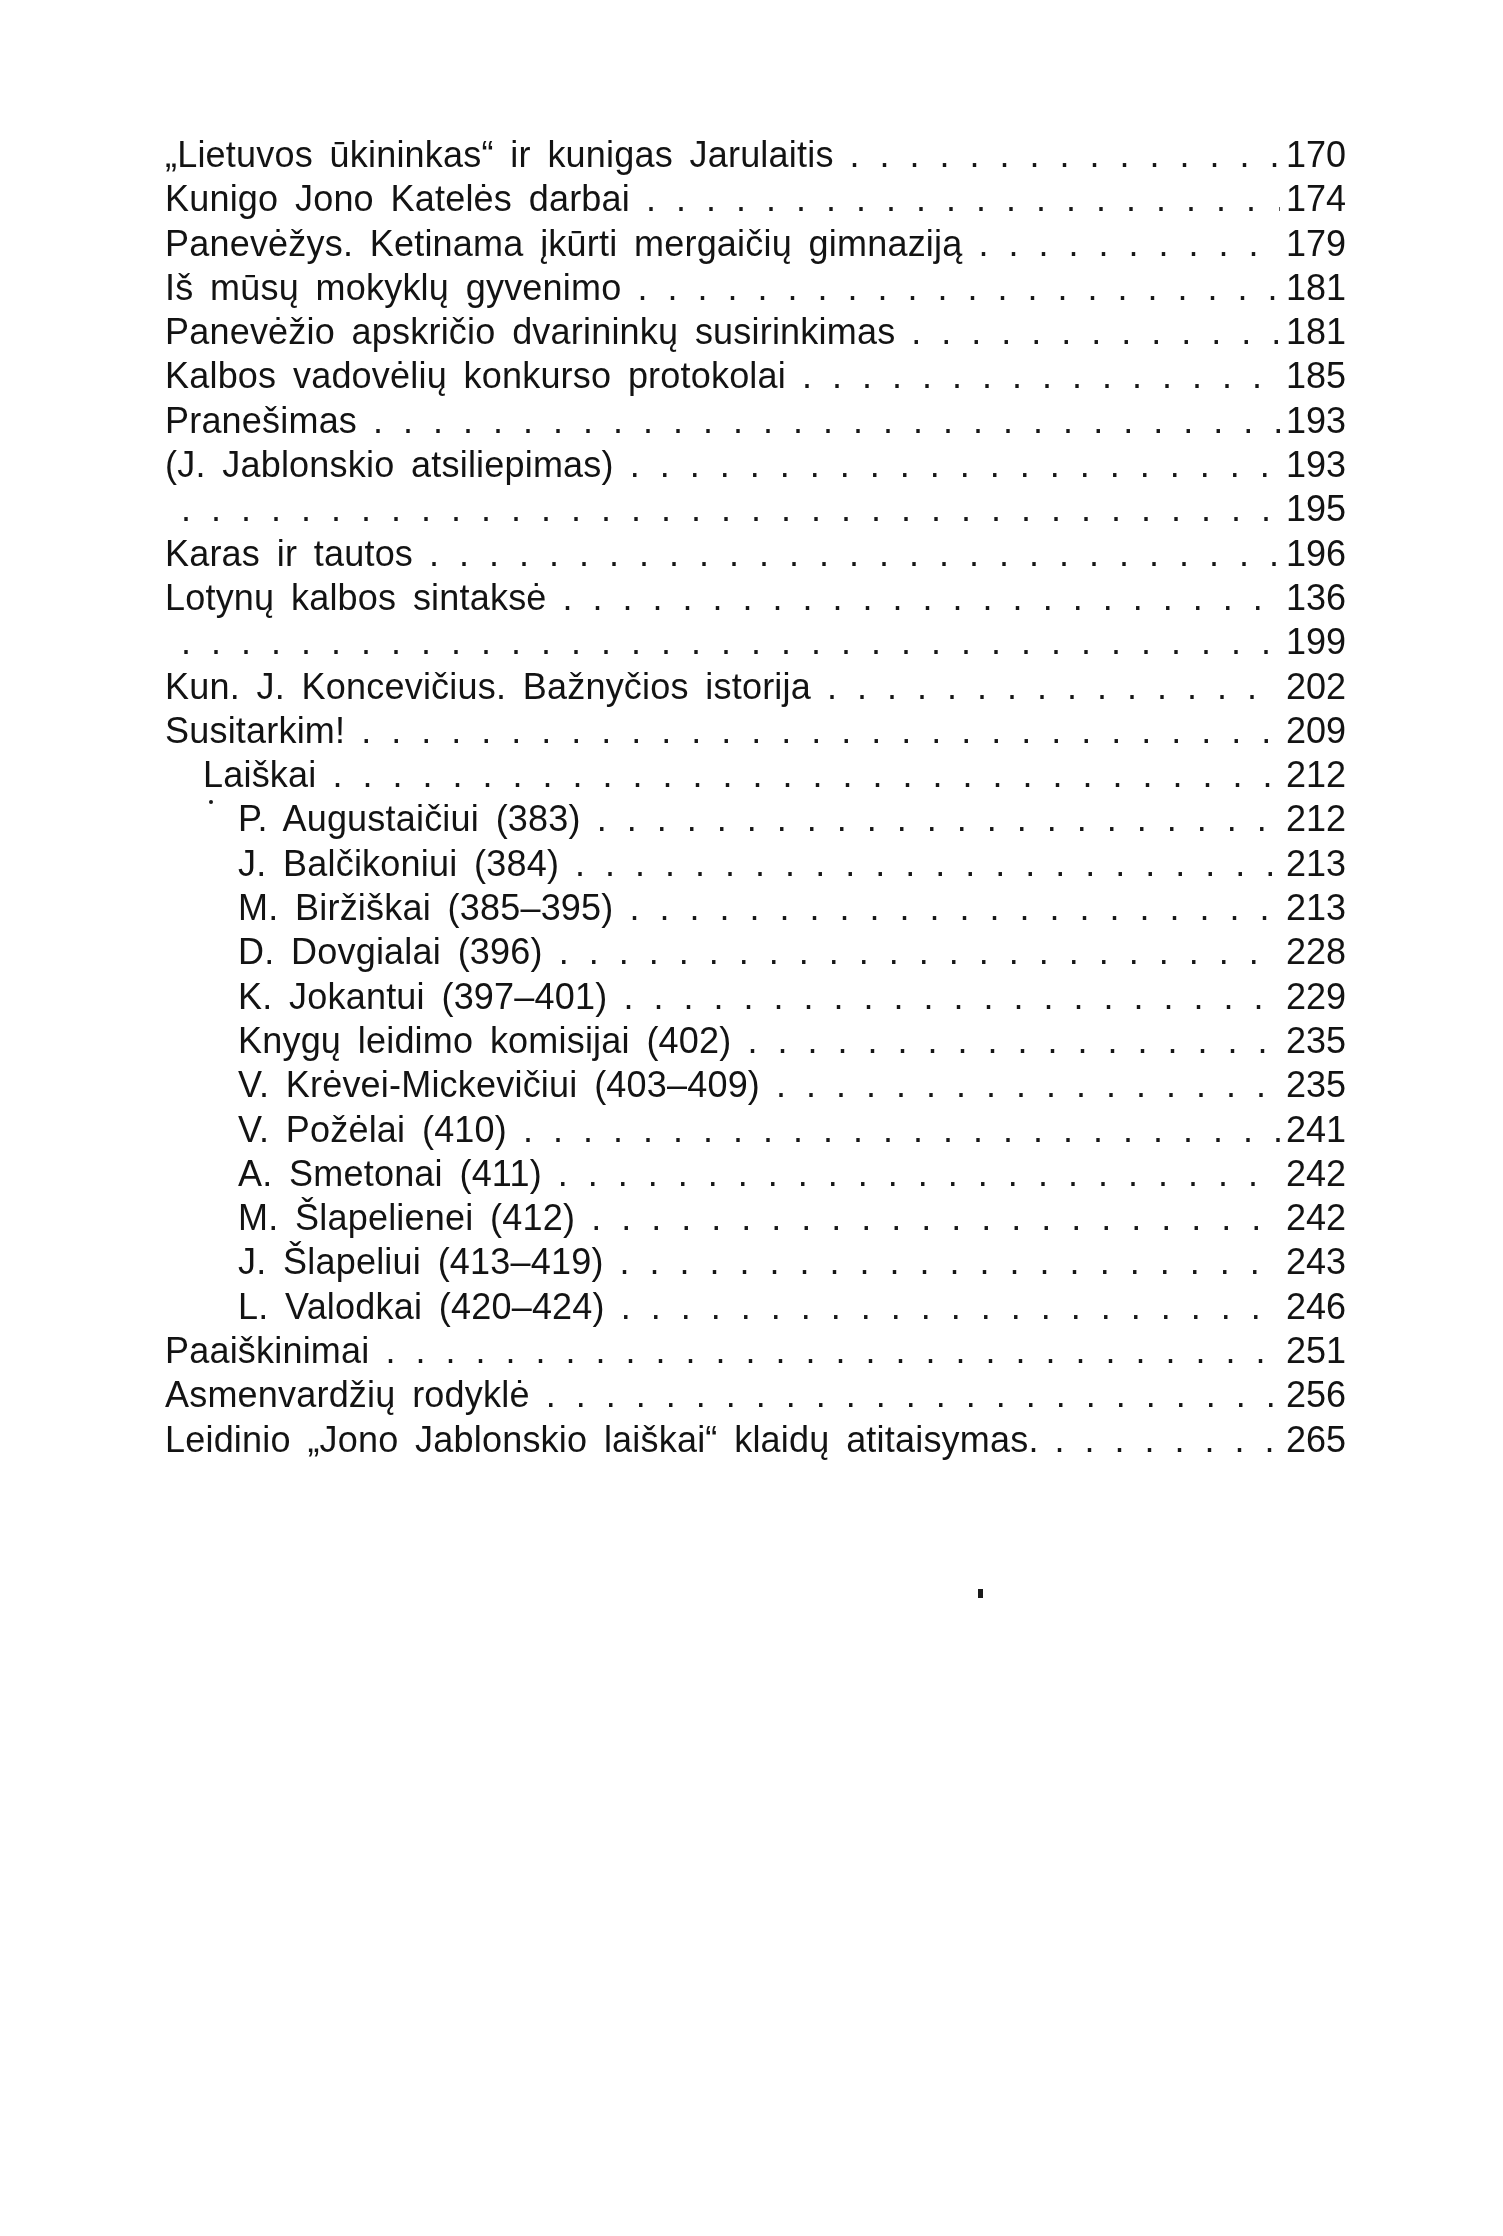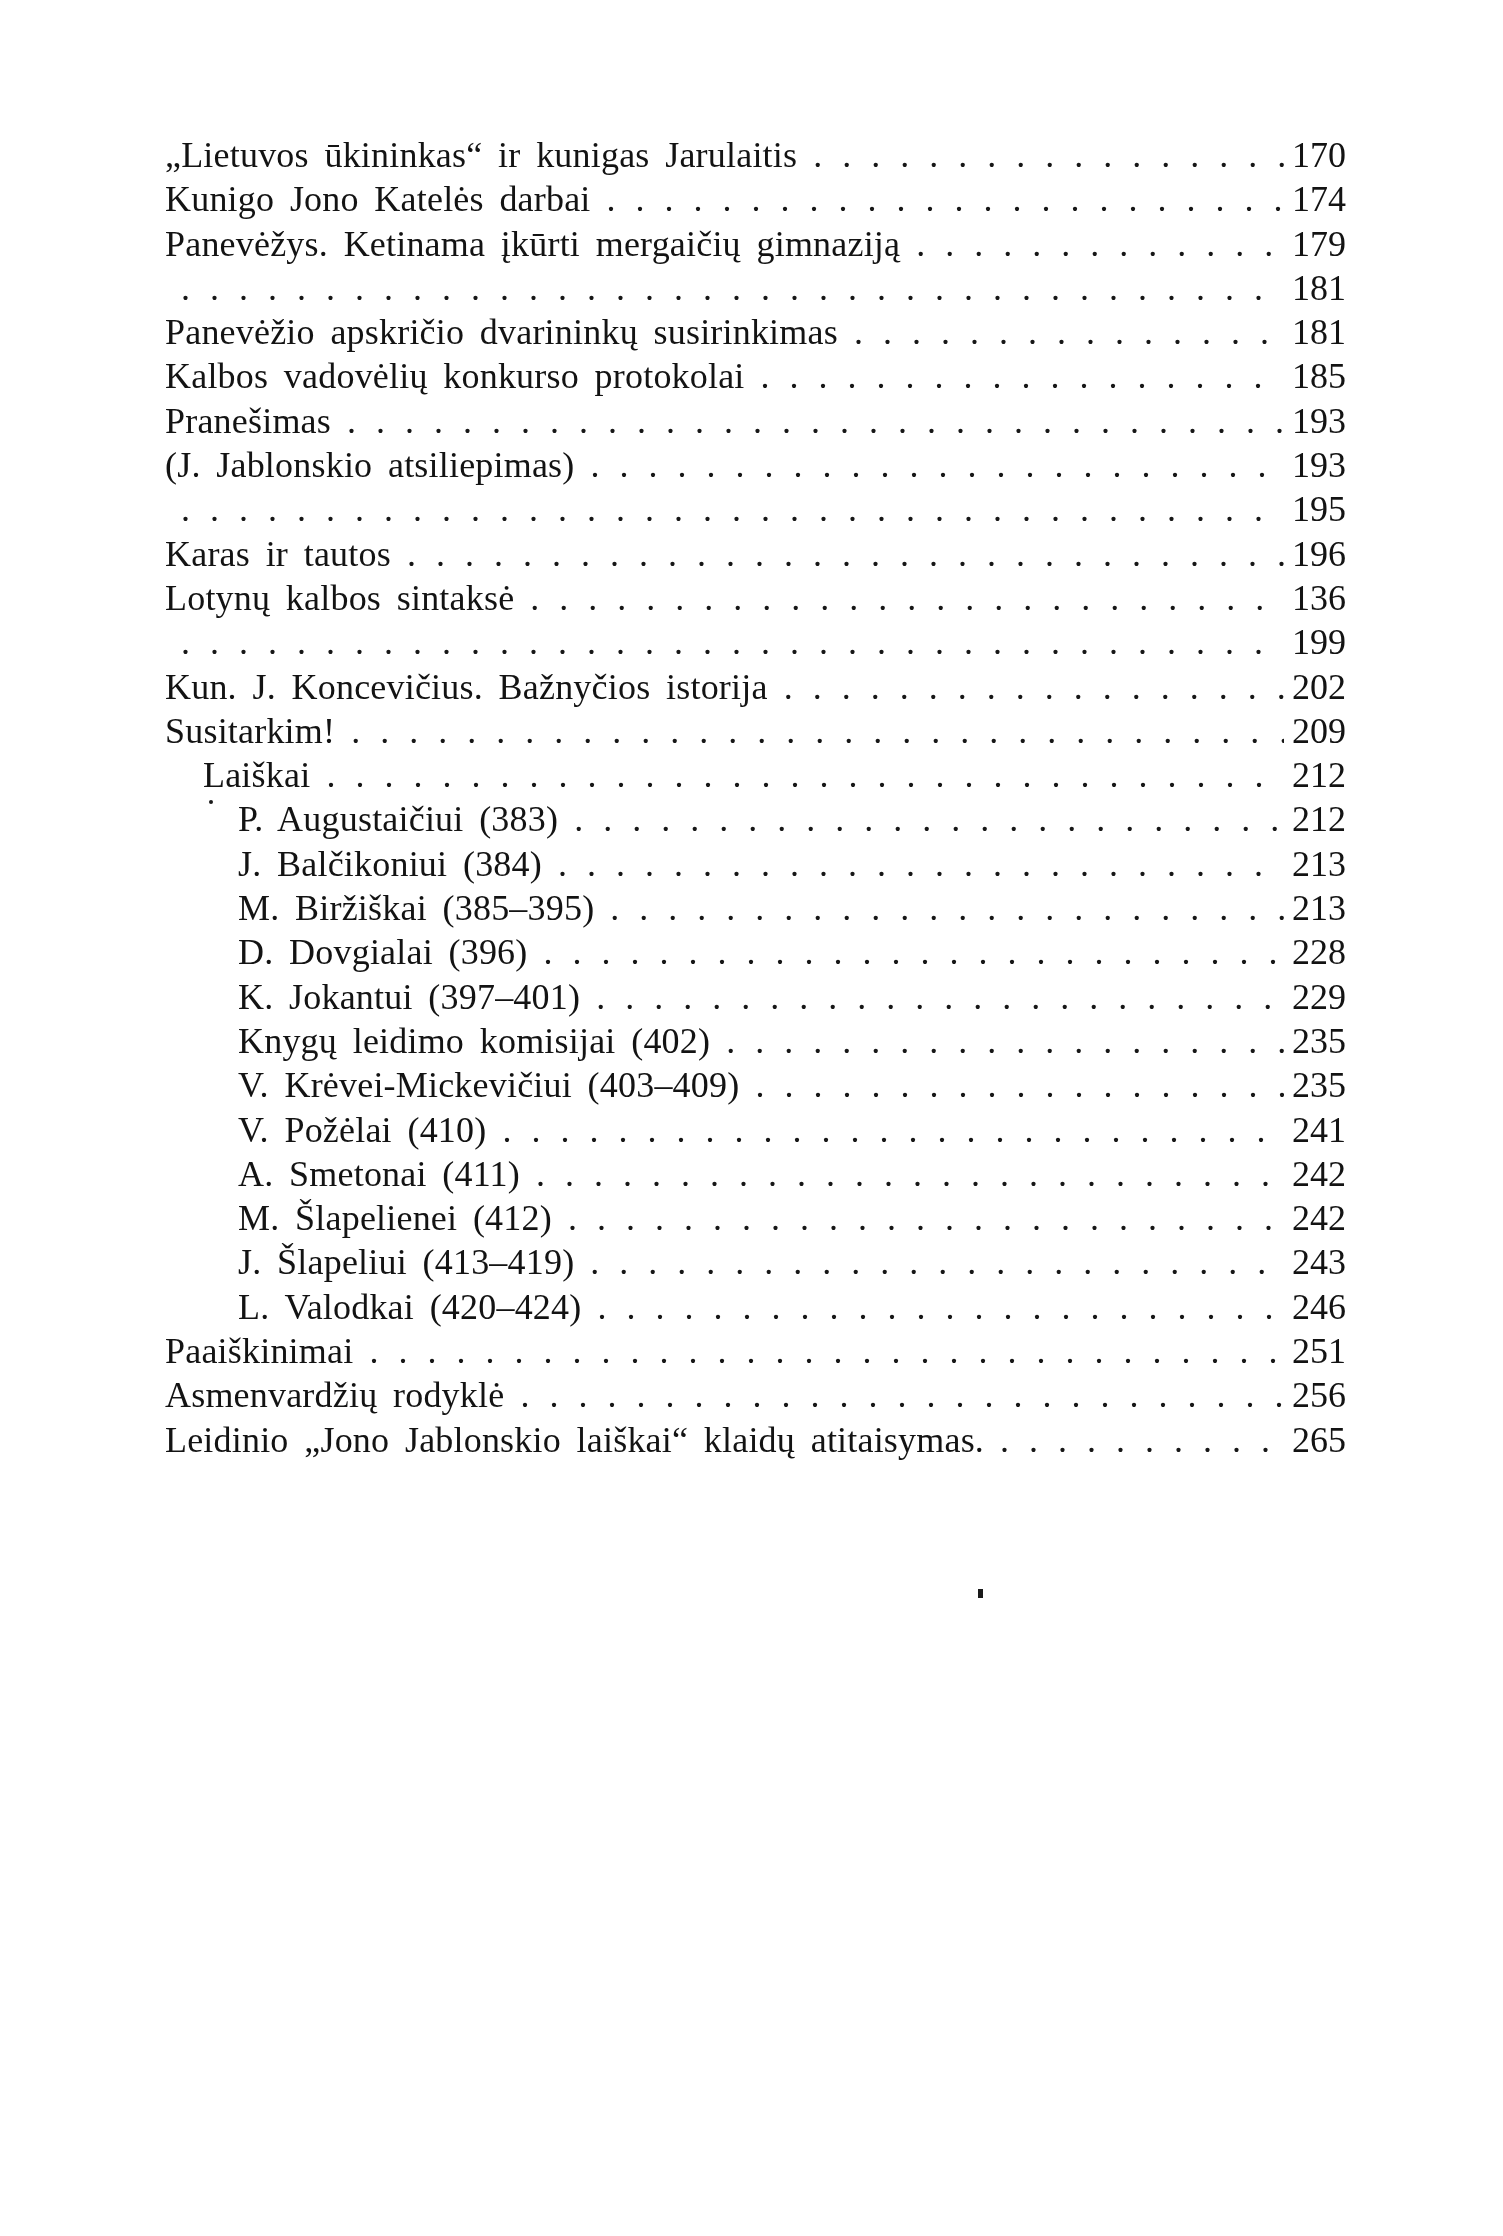--- a/index.html
+++ b/index.html
@@ -6,21 +6,21 @@
     margin: 0;
     padding: 0;
     background: #ffffff;
   }
   .page {
     position: relative;
     width: 1503px;
     height: 1912px;
     background: #ffffff;
     overflow: hidden;
-    font-family: Liberation Serif, serif;
+    font-family: Liberation Sans, sans-serif;
     color: #131313;
   }
   .toc {
     position: absolute;
     left: 165px;
     top: 133px;
     width: 1181px;
   }
   .row {
     display: flex;
@@ -71,20 +71,21 @@
     <span class="label">Kunigo Jono Katelės darbai</span>
     <span class="leader">................................................</span>
     <span class="num">174</span>
   </div>
       <div class="row indent-0">
     <span class="label">Panevėžys. Ketinama įkūrti mergaičių gimnaziją</span>
     <span class="leader">................................................</span>
     <span class="num">179</span>
   </div>
       <div class="row indent-0">
+    <span class="label">Iš mūsų mokyklų gyvenimo</span>
     <span class="leader">................................................</span>
     <span class="num">181</span>
   </div>
       <div class="row indent-0">
     <span class="label">Panevėžio apskričio dvarininkų susirinkimas</span>
     <span class="leader">................................................</span>
     <span class="num">181</span>
   </div>
       <div class="row indent-0">
     <span class="label">Kalbos vadovėlių konkurso protokolai</span>

